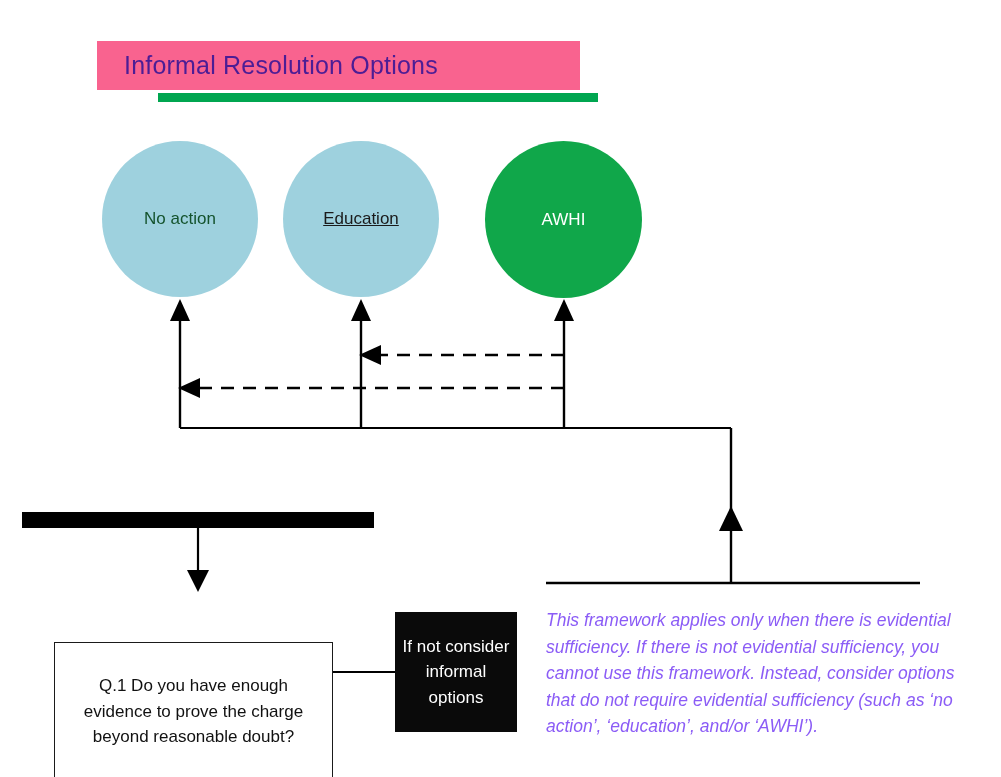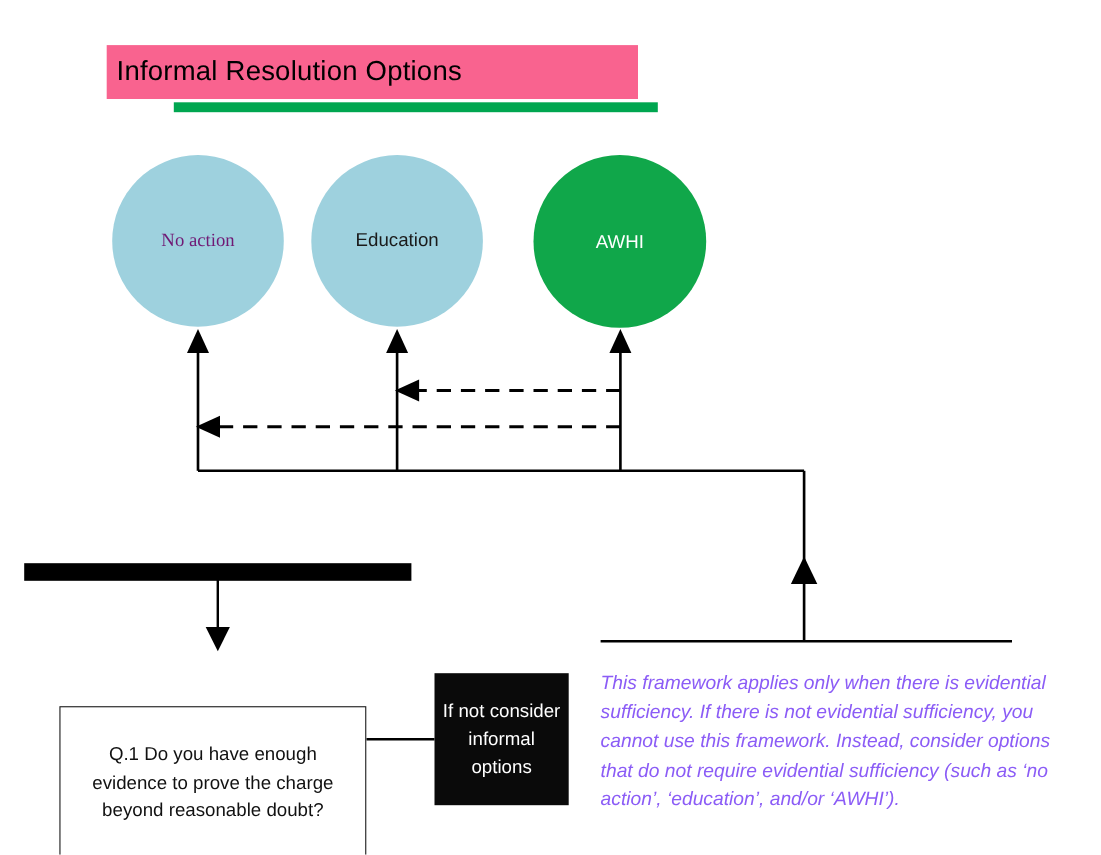--- a/index.html
+++ b/index.html
@@ -24,24 +24,24 @@
   
   #title-bar {
     left: 97px;
     top: 41px;
     width: 483px;
     height: 49px;
     background: #f9638f;
   }
   #title-text {
     position: absolute;
-    left: 9px;
+    left: 27px;
     top: 50%;
     transform: translateY(-52%);
-    color: #000000;
+    color: #4c1d95;
     font-size: 25px;
     font-weight: 400;
     letter-spacing: 0.2px;
     white-space: nowrap;
   }
   #title-underbar {
     left: 158px;
     top: 93px;
     width: 440px;
     height: 9px;
@@ -59,27 +59,27 @@
   .circle-label {
     font-size: 17px;
     line-height: 1.15;
     padding: 0 8px;
   }
   #circle-no-action {
     left: 102px; top: 141px;
     width: 156px; height: 156px;
     background: #9ed1de;
   }
-  #circle-no-action .circle-label { color: #701a75; font-family: Liberation Serif, serif; }
+  #circle-no-action .circle-label { color: #14532d; }
   #circle-education {
     left: 283px; top: 141px;
     width: 156px; height: 156px;
     background: #9ed1de;
   }
-  #circle-education .circle-label { color: #1a1a1a; }
+  #circle-education .circle-label { color: #1a1a1a; text-decoration: underline; }
   #circle-awhi {
     left: 485px; top: 141px;
     width: 157px; height: 157px;
     background: #10a74a;
   }
   #circle-awhi .circle-label { color: #ffffff; }
 
   
   #connectors {
     left: 0; top: 0;

